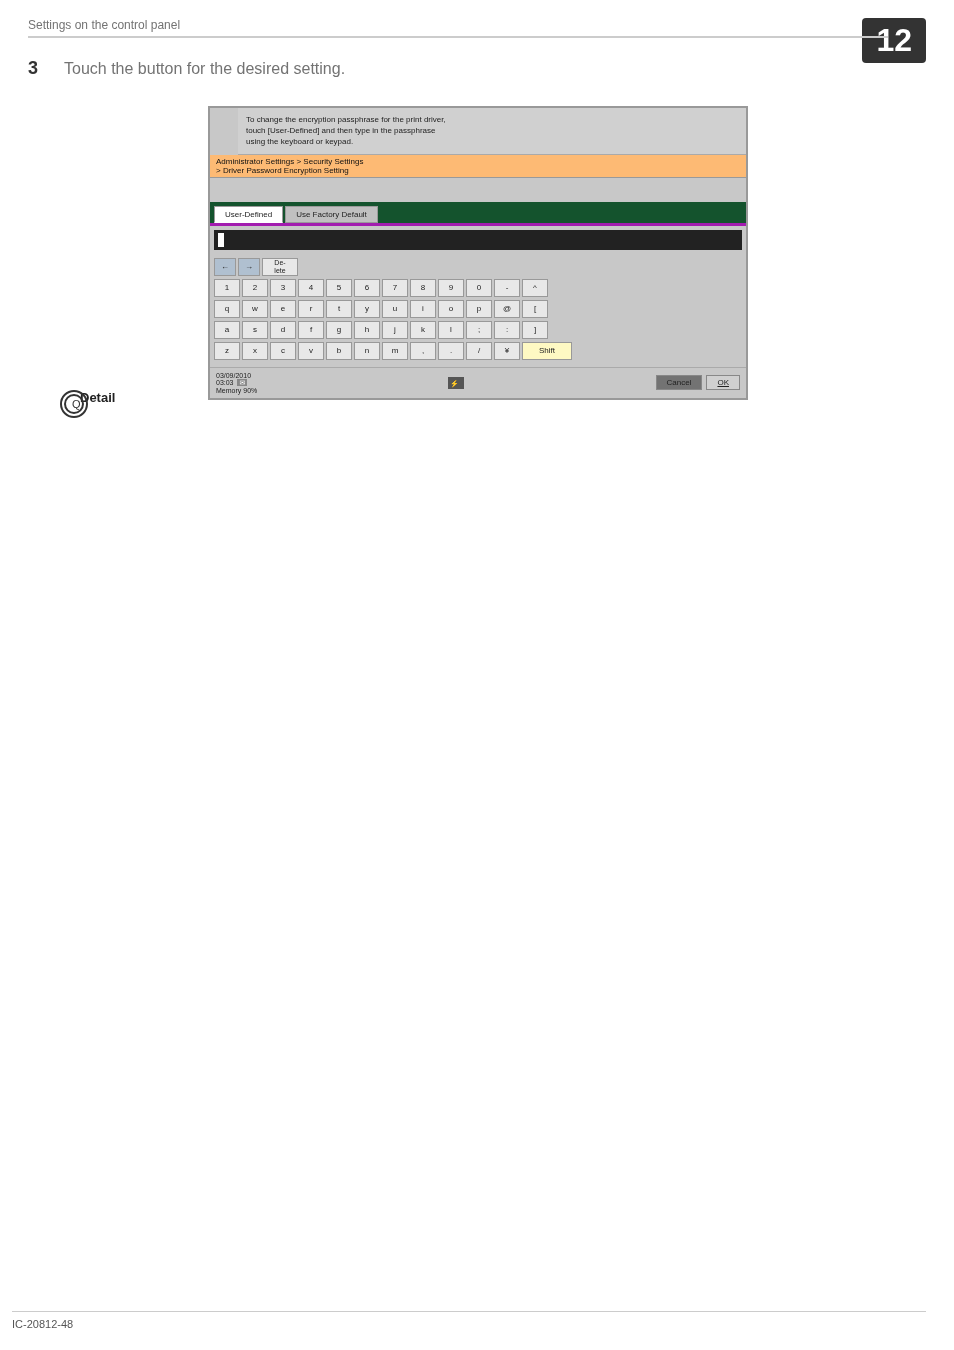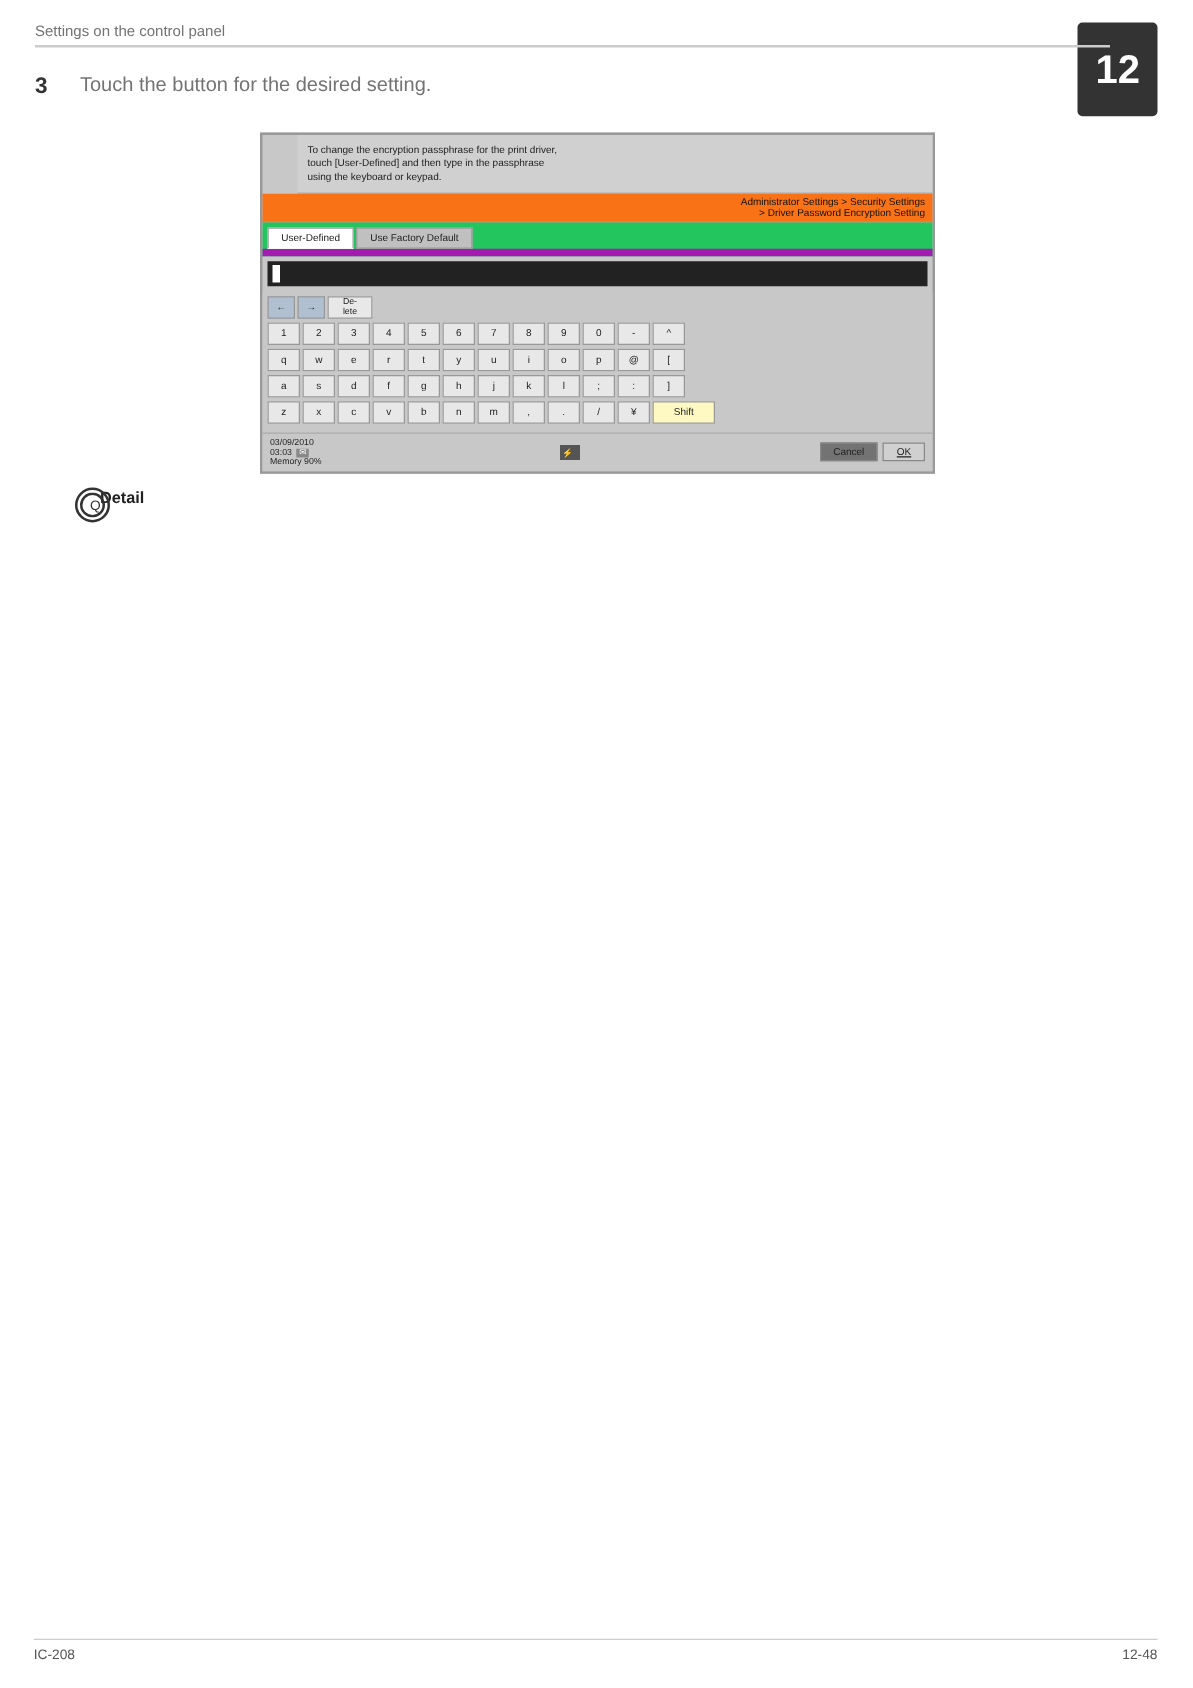--- a/index.html
+++ b/index.html
@@ -15,21 +15,21 @@
 
     
     .page-number {
       position: absolute;
       top: 18px;
       right: 28px;
       font-size: 32px;
       font-weight: bold;
       color: #fff;
       background: #333;
-      padding: 19px 14px;
+      padding: 4px 14px;
       border-radius: 4px;
     }
 
     
     .header-bar {
       position: absolute;
       top: 18px;
       left: 28px;
       font-size: 12px;
       color: #737373;
@@ -76,35 +76,35 @@
     .device-info-bar {
       background: #d0d0d0;
       padding: 6px 8px;
       font-size: 8px;
       color: #222;
       line-height: 1.4;
       border-bottom: 1px solid #aaa;
     }
 
     .device-breadcrumb {
-      background: #f97316;
+      background: #fdba74;
       padding: 2px 6px;
       font-size: 8px;
       color: #111;
       border-bottom: 1px solid #999;
-      text-align: right;
     }
 
     
     .tab-row {
       display: flex;
-      background: #22c55e;
+      background: #14532d;
       padding: 4px 4px 0 4px;
       gap: 2px;
-      border-bottom: 6px solid #a21caf;
+      border-bottom: 3px solid #a21caf;
+      margin-top: 24px;
     }
 
     .tab-btn {
       padding: 3px 10px;
       font-size: 8px;
       border: 1px solid #999;
       cursor: pointer;
       color: #222;
     }
 
@@ -273,24 +273,23 @@
     .detail-link {
       color: #0070c0;
       font-weight: bold;
       text-decoration: none;
     }
 
     
     .page-footer {
       position: absolute;
       bottom: 20px;
-      left: 27px;
+      left: 12px;
       right: 28px;
       display: flex;
-      justify-content: space-between;
       font-size: 11px;
       color: #555;
       border-top: 1px solid #ccc;
       padding-top: 6px;
     }
   </style>
 </head>
 <body>
 
 <div class="page-number">12</div>

